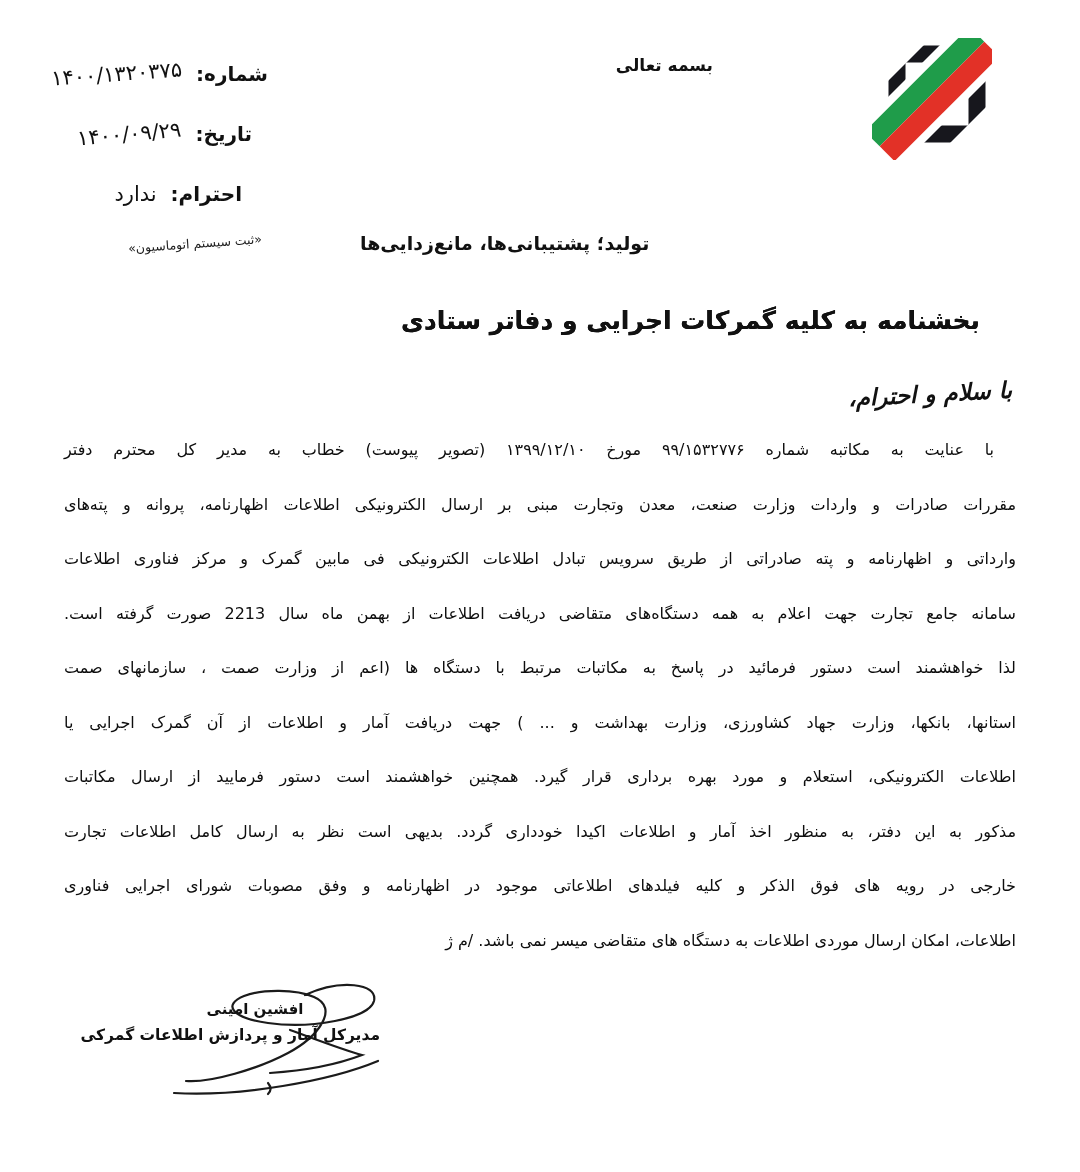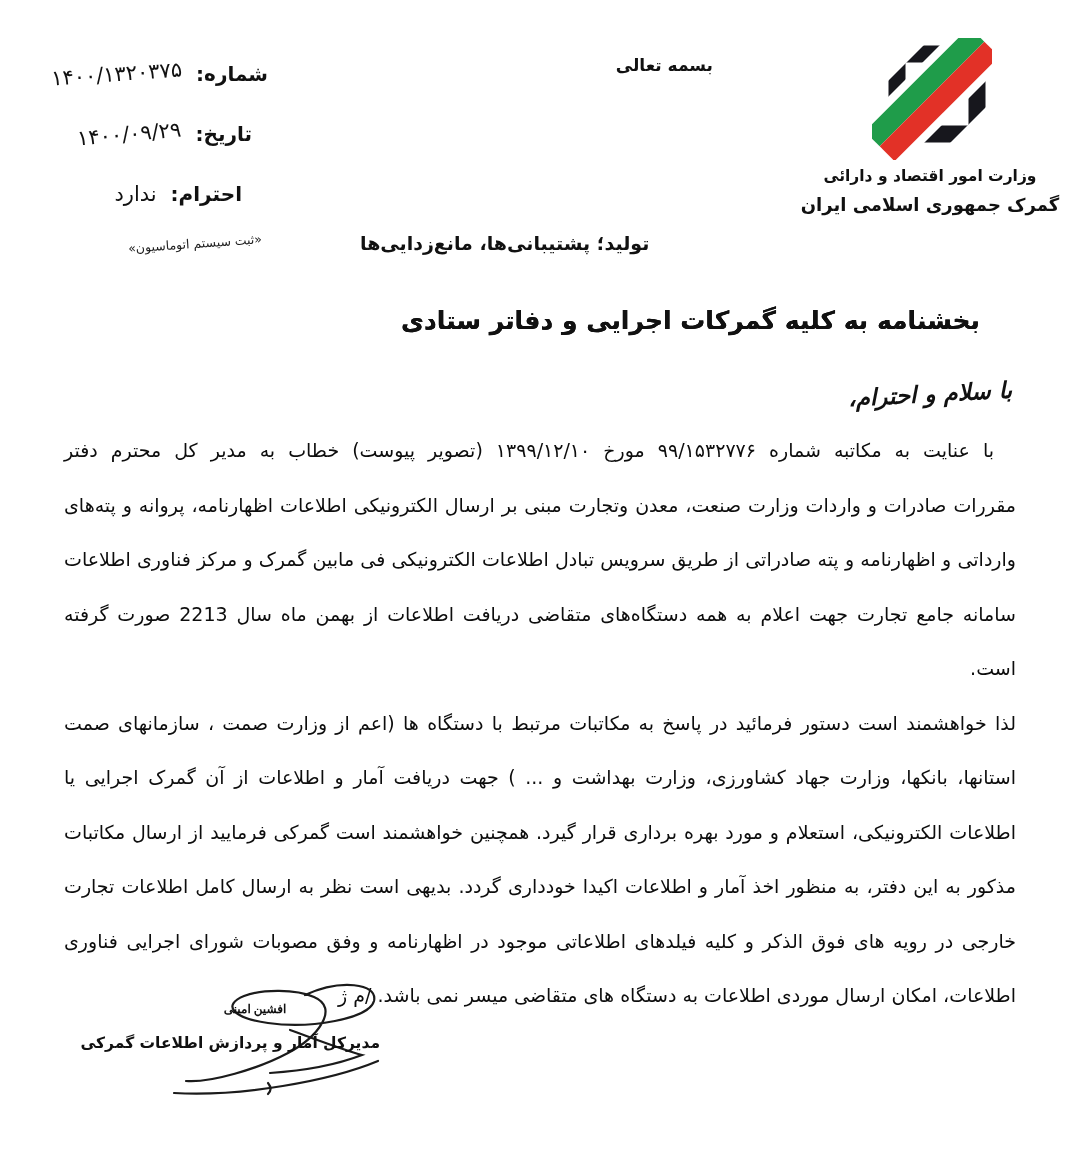--- a/index.html
+++ b/index.html
@@ -56,33 +56,33 @@
     text-shadow:0 0 .6px #000;
   }
   .greeting {
     position:absolute; top:381px; right:68px;
     font-size:23px; font-weight:bold; font-style:italic;
     transform:rotate(-3deg); white-space:nowrap;
   }
   
   .body-text {
     position:absolute; top:423px; left:64px; width:952px;
-    direction:rtl; font-size:19px; line-height:54.5px; color:#0d0d0d;
+    direction:rtl; font-size:16px; line-height:54.5px; color:#0d0d0d;
   }
   .body-text .line { text-align:justify; text-align-last:justify; }
   .body-text .line.first { padding-right:22px; }
   .body-text .line.last { text-align:right; text-align-last:right; }
   
   .sig-scribble { position:absolute; top:975px; left:150px; }
   .sig-text {
     position:absolute; top:996px; left:130px; width:250px;
     text-align:center; font-weight:bold;
   }
-  .sig-text .sig-name { font-size:12px; line-height:26px;font-family:Liberation Serif, serif; }
-  .sig-text .sig-title { font-size:15.5px; line-height:26px; white-space:nowrap;margin-top:8px; }
+  .sig-text .sig-name { font-size:15px; line-height:26px; }
+  .sig-text .sig-title { font-size:15.5px; line-height:26px; white-space:nowrap; }
 </style>
 </head>
 <body>
 
 <div class="page">
 
   <div class="bismillah">بسمه تعالی</div>
 
   <div class="meta-row" id="row-number">
     <span class="label">شماره:</span>
@@ -106,39 +106,35 @@
       <polygon points="10,0 58,0 10,48" fill="#ffffff"></polygon>
       <polygon points="120,110 120,62 72,110" fill="#ffffff"></polygon>
 
       <g transform="rotate(-45 60 55)">
         <rect x="-14" y="26" width="148" height="58" fill="#ffffff"></rect>
         <rect x="-14" y="34" width="148" height="21" fill="#1f9c4a"></rect>
         <rect x="-14" y="55" width="148" height="21" fill="#e23127"></rect>
       </g>
     </svg>
   </div>
-  <div class="org-lines">
-    <div class="ministry">وزارت امور اقتصاد و دارائی</div>
-    <div class="organization">گمرک جمهوری اسلامی ایران</div>
-  </div>
 
   <div class="slogan">تولید؛ پشتیبانی‌ها، مانع‌زدایی‌ها</div>
 
   <div class="subject">بخشنامه به کلیه گمرکات اجرایی و دفاتر ستادی</div>
 
   <div class="greeting">با سلام و احترام،</div>
 
   <div class="body-text">
     <div class="line first">با عنایت به مکاتبه شماره ۹۹/۱۵۳۲۷۷۶ مورخ ۱۳۹۹/۱۲/۱۰ (تصویر پیوست) خطاب به مدیر کل محترم دفتر</div>
     <div class="line">مقررات صادرات و واردات وزارت صنعت، معدن وتجارت مبنی بر ارسال الکترونیکی اطلاعات اظهارنامه، پروانه و پته‌های</div>
     <div class="line">وارداتی و اظهارنامه و پته صادراتی از طریق سرویس تبادل اطلاعات الکترونیکی فی مابین گمرک و مرکز فناوری اطلاعات</div>
     <div class="line">سامانه جامع تجارت جهت اعلام به همه دستگاه‌های متقاضی دریافت اطلاعات از بهمن ماه سال 2213 صورت گرفته است.</div>
     <div class="line">لذا خواهشمند است دستور فرمائید در پاسخ به مکاتبات مرتبط با دستگاه ها (اعم از وزارت صمت ، سازمانهای صمت</div>
     <div class="line">استانها، بانکها، وزارت جهاد کشاورزی، وزارت بهداشت و ... ) جهت دریافت آمار و اطلاعات از آن گمرک اجرایی یا</div>
-    <div class="line">اطلاعات الکترونیکی، استعلام و مورد بهره برداری قرار گیرد. همچنین خواهشمند است گمرکی فرمایید از ارسال مکاتبات</div>
+    <div class="line">اطلاعات الکترونیکی، استعلام و مورد بهره برداری قرار گیرد. همچنین خواهشمند است دستور فرمایید از ارسال مکاتبات</div>
     <div class="line">مذکور به این دفتر، به منظور اخذ آمار و اطلاعات اکیدا خودداری گردد. بدیهی است نظر به ارسال کامل اطلاعات تجارت</div>
     <div class="line">خارجی در رویه های فوق الذکر و کلیه فیلدهای اطلاعاتی موجود در اظهارنامه و وفق مصوبات شورای اجرایی فناوری</div>
     <div class="line last">اطلاعات، امکان ارسال موردی اطلاعات به دستگاه های متقاضی میسر نمی باشد. /م ژ</div>
   </div>
 
   <div class="sig-scribble">
     <svg width="250" height="145" viewBox="0 0 250 145" aria-hidden="true">
       <g fill="none" stroke="#1b1b1b" stroke-width="2.2" stroke-linecap="round">
         <path d="M155 20 C 190 4, 228 8, 224 26 C 219 44, 160 54, 118 48 C 82 43, 72 30, 94 21 C 112 14, 146 14, 164 22 C 190 33, 168 62, 138 78 C 108 94, 60 108, 36 106"></path>
         <path d="M140 55 C 170 66, 196 76, 212 80 C 186 90, 150 96, 120 98"></path>

